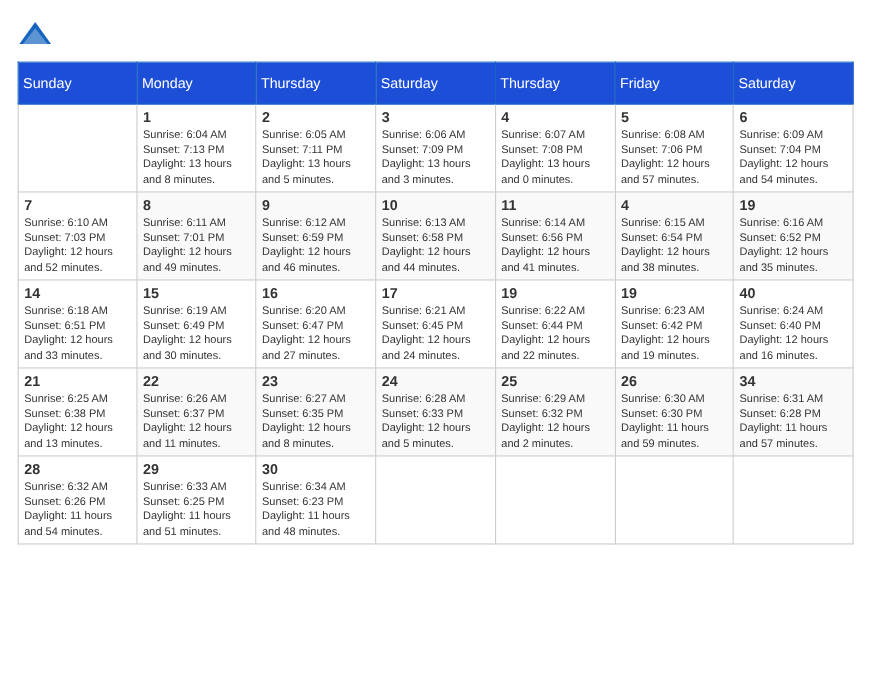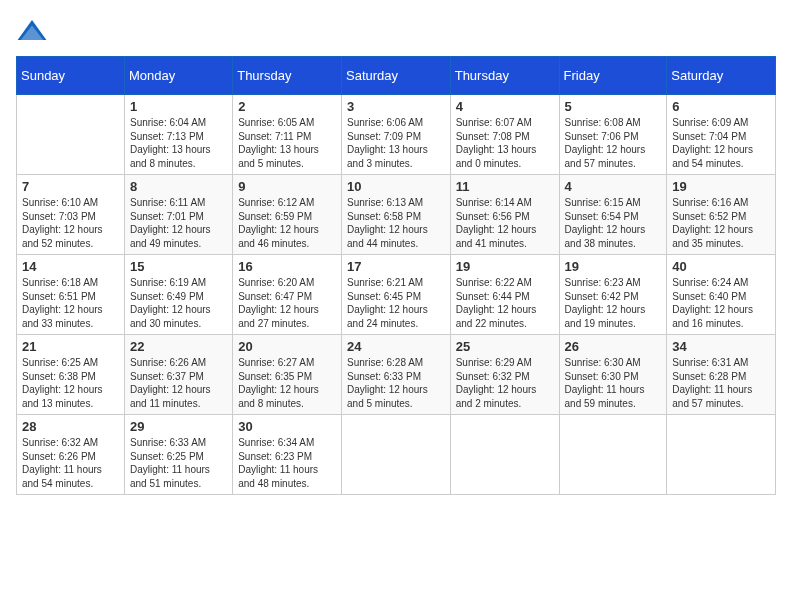--- a/index.html
+++ b/index.html
@@ -215,21 +215,21 @@
       <tr>
         <td>
           <span class="day-num">21</span>
           <div class="day-info">Sunrise: 6:25 AM<br>Sunset: 6:38 PM<br>Daylight: 12 hours and 13 minutes.</div>
         </td>
         <td>
           <span class="day-num">22</span>
           <div class="day-info">Sunrise: 6:26 AM<br>Sunset: 6:37 PM<br>Daylight: 12 hours and 11 minutes.</div>
         </td>
         <td>
-          <span class="day-num">20</span>
+          <span class="day-num">23</span>
           <div class="day-info">Sunrise: 6:27 AM<br>Sunset: 6:35 PM<br>Daylight: 12 hours and 8 minutes.</div>
         </td>
         <td>
           <span class="day-num">24</span>
           <div class="day-info">Sunrise: 6:28 AM<br>Sunset: 6:33 PM<br>Daylight: 12 hours and 5 minutes.</div>
         </td>
         <td>
           <span class="day-num">25</span>
           <div class="day-info">Sunrise: 6:29 AM<br>Sunset: 6:32 PM<br>Daylight: 12 hours and 2 minutes.</div>
         </td>

